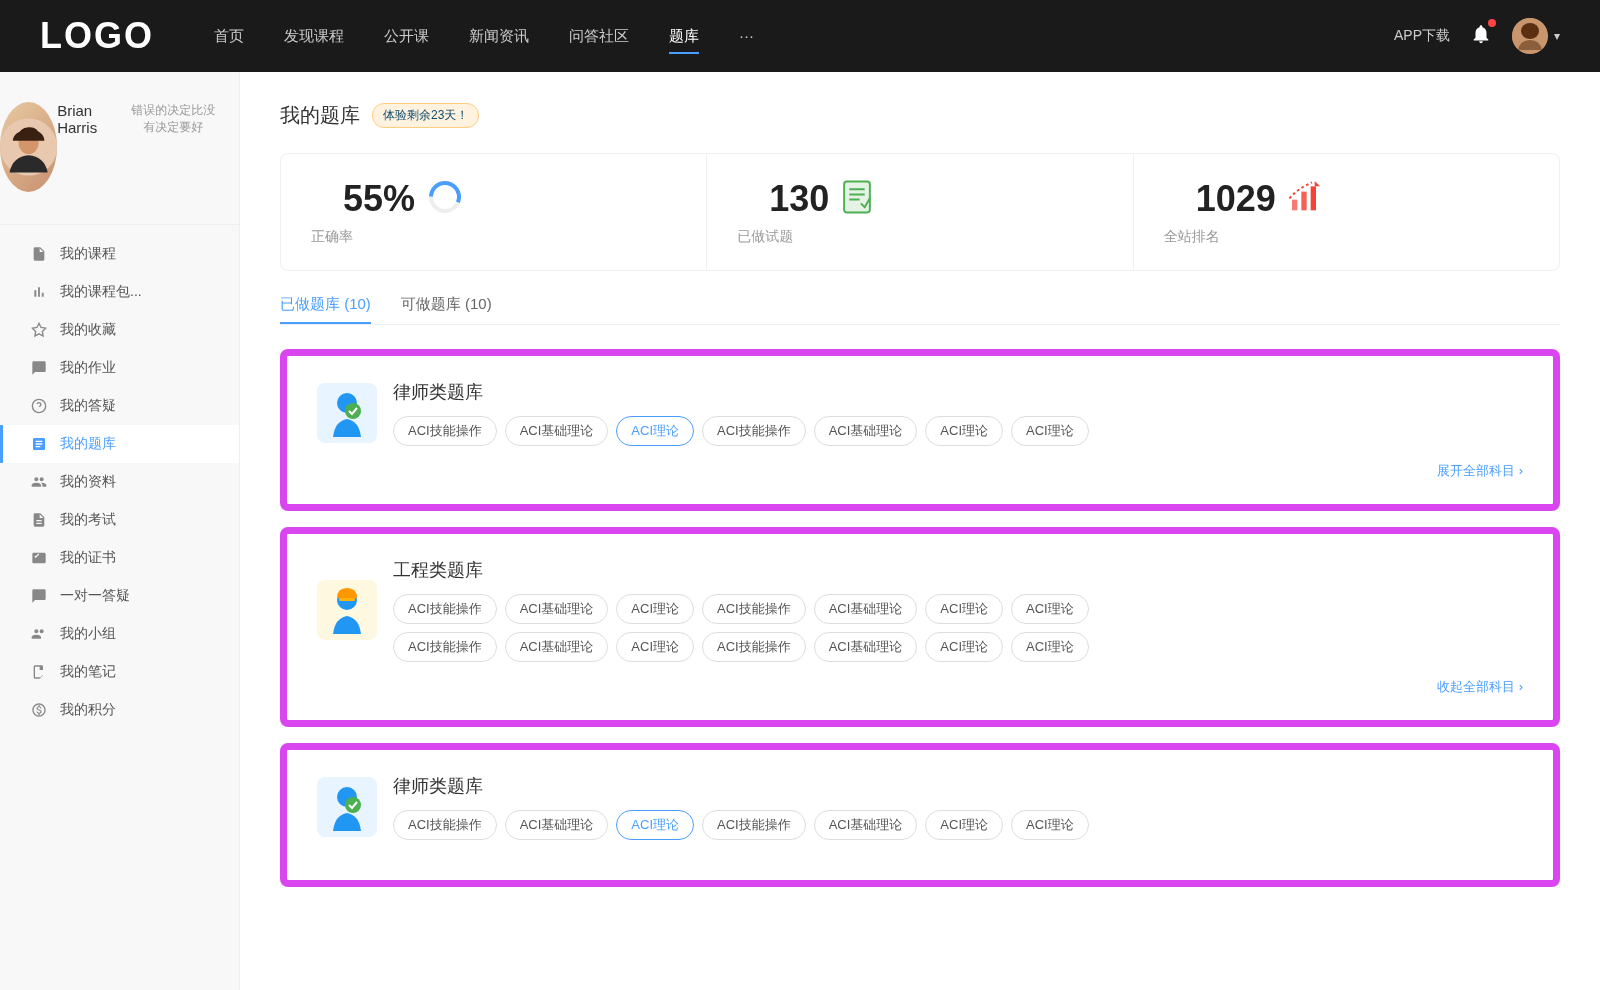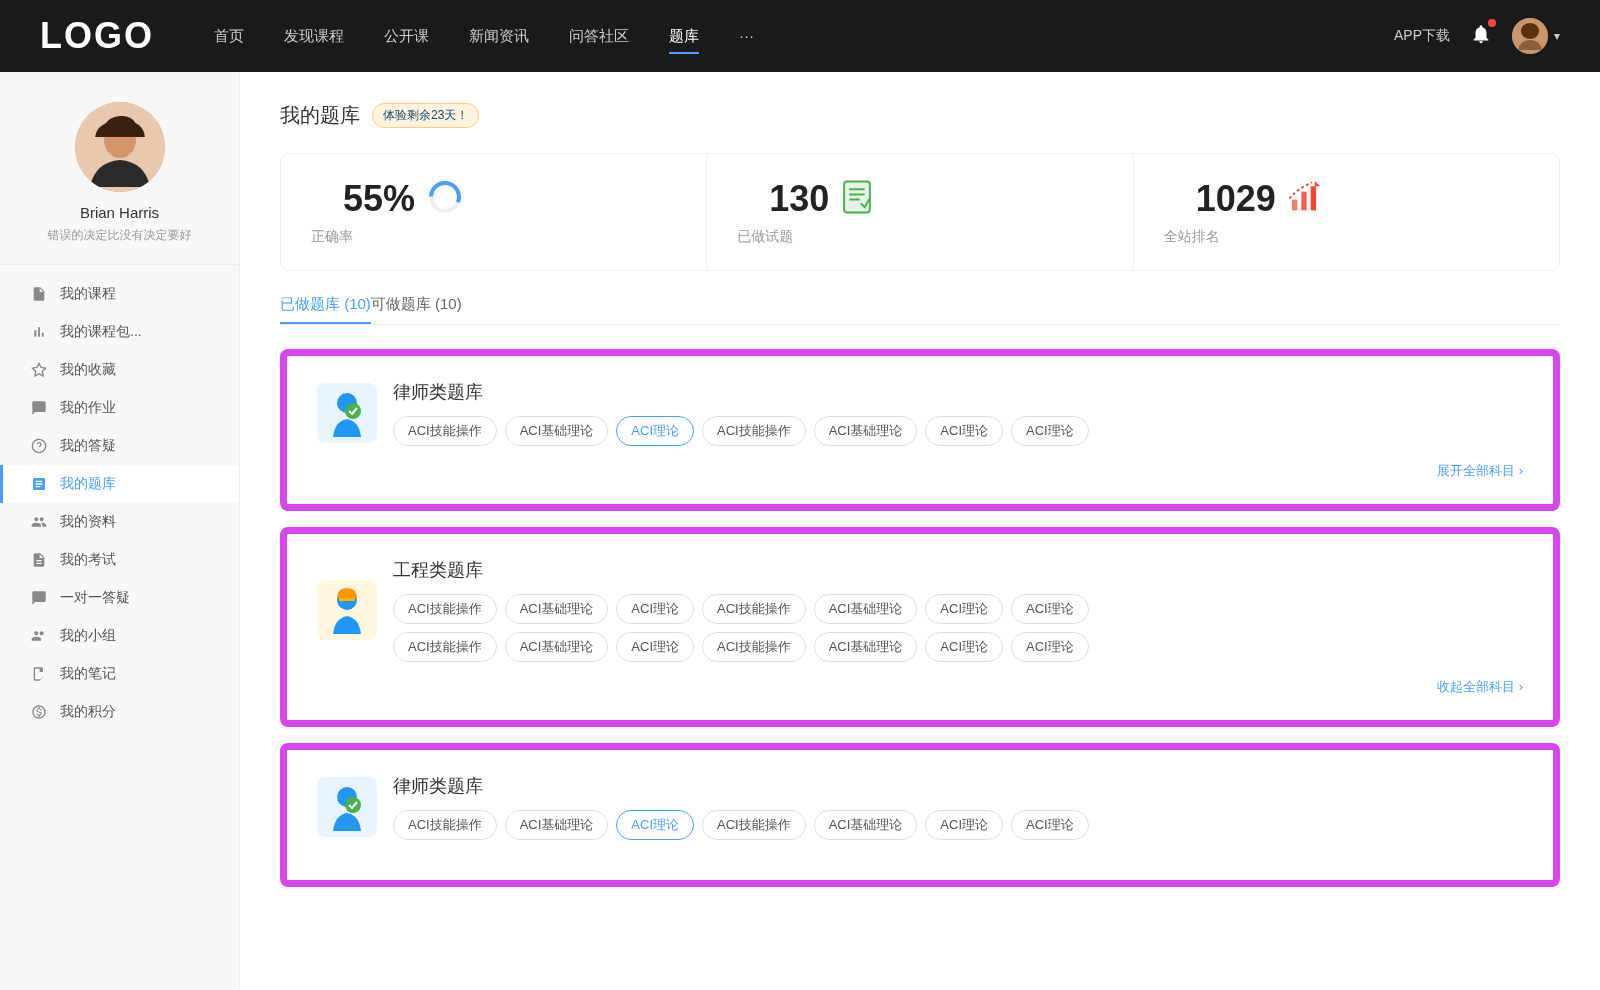--- a/index.html
+++ b/index.html
@@ -93,22 +93,21 @@
     .sidebar {
       width: 240px;
       background: #f8f8f8;
       border-right: 1px solid #eee;
       padding-top: 30px;
       flex-shrink: 0;
       overflow-y: auto;
     }
     .profile-section {
       display: flex;
-      flex-direction: column;
-      align-items: center;
+      flex-direction: row;
       padding-bottom: 20px;
       border-bottom: 1px solid #eee;
       margin-bottom: 10px;
     }
     .profile-avatar {
       width: 90px; height: 90px;
       border-radius: 50%;
       background: linear-gradient(135deg, #e8c9a0, #c89070);
       overflow: hidden;
       margin-bottom: 12px;
@@ -226,20 +225,21 @@
       color: #222;
     }
     .stat-label {
       font-size: 14px;
       color: #999;
     }
 
     
     .tabs-row {
       display: flex;
+      gap: 30px;
       border-bottom: 1px solid #eee;
       margin-bottom: 24px;
     }
     .tab {
       font-size: 15px;
       color: #666;
       padding-bottom: 10px;
       cursor: pointer;
       position: relative;
     }
@@ -436,20 +436,28 @@
         <span class="sidebar-icon">
           <svg width="16" height="16" viewBox="0 0 24 24" fill="currentColor">
               <path d="M14 2H6c-1.1 0-2 .9-2 2v16c0 1.1.9 2 2 2h12c1.1 0 2-.9 2-2V8l-6-6zm2 16H8v-2h8v2zm0-4H8v-2h8v2zm-3-5V3.5L18.5 9H13z"></path>
             </svg>
         </span>
         <span>我的考试</span>
       </li>
       <li class="sidebar-item">
         <span class="sidebar-icon">
           <svg width="16" height="16" viewBox="0 0 24 24" fill="currentColor">
+              <path d="M20 4H4c-1.1 0-2 .9-2 2v12c0 1.1.9 2 2 2h16c1.1 0 2-.9 2-2V6c0-1.1-.9-2-2-2zm-9 4l-4 4-2-2 1.4-1.4L7 9.2l4-4L12.4 6.6 11 8z"></path>
+            </svg>
+        </span>
+        <span>我的证书</span>
+      </li>
+      <li class="sidebar-item">
+        <span class="sidebar-icon">
+          <svg width="16" height="16" viewBox="0 0 24 24" fill="currentColor">
               <path d="M20 2H4c-1.1 0-2 .9-2 2v18l4-4h14c1.1 0 2-.9 2-2V4c0-1.1-.9-2-2-2z"></path>
             </svg>
         </span>
         <span>一对一答疑</span>
       </li>
       <li class="sidebar-item">
         <span class="sidebar-icon">
           <svg width="16" height="16" viewBox="0 0 24 24" fill="currentColor">
               <path d="M16 11c1.66 0 2.99-1.34 2.99-3S17.66 5 16 5c-1.66 0-3 1.34-3 3s1.34 3 3 3zm-8 0c1.66 0 2.99-1.34 2.99-3S9.66 5 8 5C6.34 5 5 6.34 5 8s1.34 3 3 3zm0 2c-2.33 0-7 1.17-7 3.5V19h14v-2.5c0-2.33-4.67-3.5-7-3.5z"></path>
             </svg>

